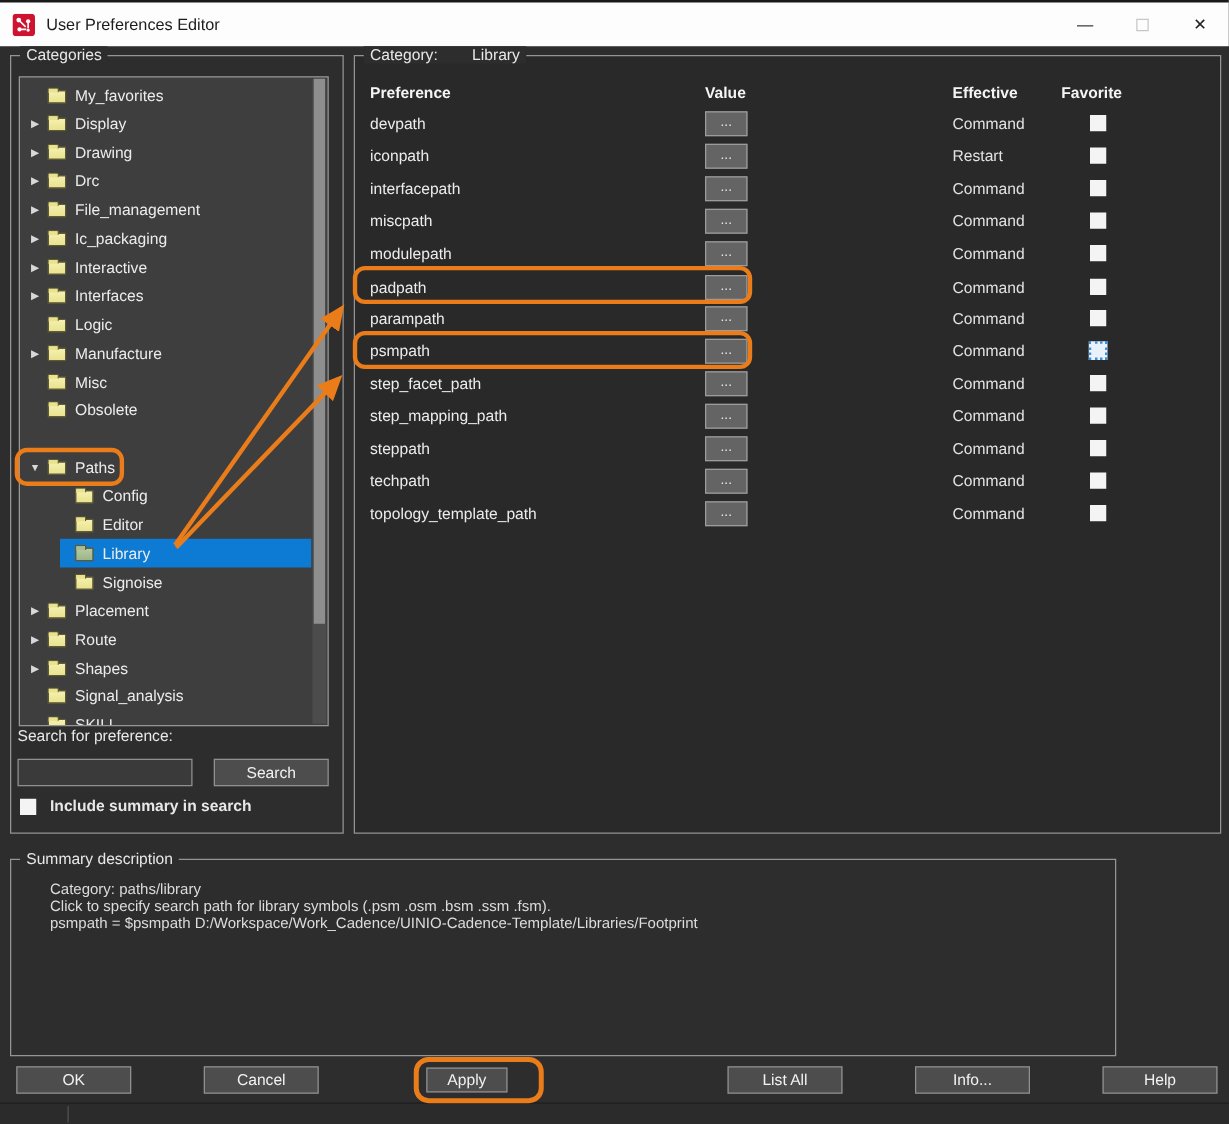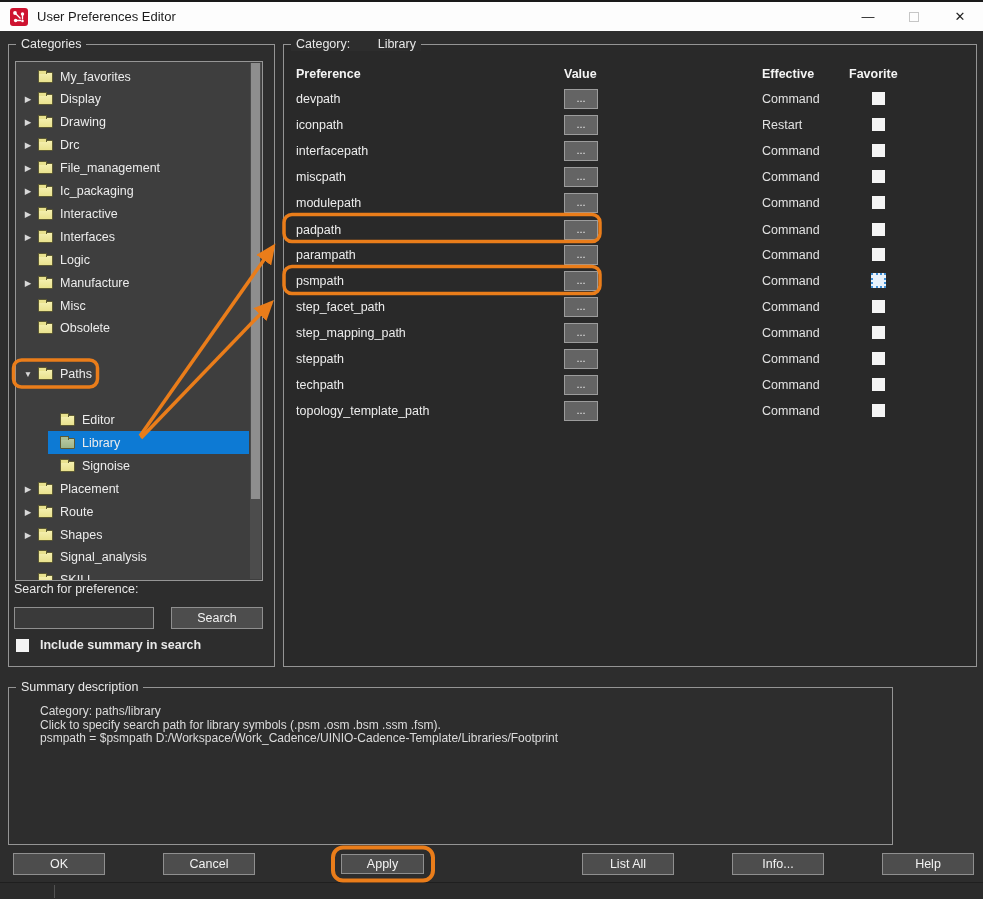--- a/index.html
+++ b/index.html
@@ -7,21 +7,21 @@
   body {
     position: relative;
     background: var(--winbg);
     font-family: "Liberation Sans", "DejaVu Sans", sans-serif;
     overflow: hidden;
     color: #e6e6e6;
     --winbg:#2d2d2d; --sel:#0d7ad4; --anno:#ea7d1a; --panelbg:#292929; --treebg:#3e3e3e;
   }
 
   
-  .titlebar { position:absolute; left:0; top:0; width:983px; height:31px;
+  .titlebar { position:absolute; left:0; top:0; width:983px; height:37px;
     background:#fdfdfd; border-top:2px solid #1a1a1a; display:flex; align-items:center; }
   .app-icon { width:18px; height:18px; margin-left:10px; flex:none; }
   .title-text { margin-left:9px; font-size:13px; color:#1c1c1c; }
   .win-controls { margin-left:auto; display:flex; height:100%; }
   .win-btn { width:46px; height:100%; display:flex; align-items:center; justify-content:center;
     font-size:13px; color:#222; cursor:default; }
   .max-glyph { display:inline-block; width:10px; height:10px; border:1px solid #c6c6c6; }
 
   
   .groupbox { position:absolute; border:1px solid #949494; }
@@ -80,21 +80,21 @@
   
   .summary-text { position:absolute; left:31px; top:17px; font-size:12px;
     color:#dcdcdc; line-height:13.5px; white-space:pre; }
 
   
   .btn { position:absolute; height:22px; background:#4d4d4d; border:1px solid #8f8f8f;
     color:#f2f2f2; font-size:12.5px; font-family:inherit; text-align:center; cursor:default;
     display:flex; align-items:center; justify-content:center; }
   #btn-ok     { left:13px;  top:853px; width:92px; }
   #btn-cancel { left:163px; top:853px; width:92px; }
-  #btn-apply  { left:341px; top:854px; width:83px; height:20px; }
+  #btn-apply  { left:341px; top:854px; width:65px; height:20px; }
   #btn-listall{ left:582px; top:853px; width:92px; }
   #btn-info   { left:732px; top:853px; width:92px; }
   #btn-help   { left:882px; top:853px; width:92px; }
 
   
   .statusbar { position:absolute; left:0; top:882px; width:983px; height:17px;
     background:#2b2b2b; border-top:1px solid #1f1f1f; }
   .sb-divider { position:absolute; left:54px; top:2px; bottom:1px; width:1px; background:#525252; }
 
   
@@ -155,20 +155,24 @@
       </div>
       <div class="tree-row" style="top: 369.4px;">
         <span class="selbg"></span>
         <span class="folder lv1 fsel"></span>
         <span class="tlabel lv1">Library</span>
       </div>
       <div class="tree-row" style="top: 346.5px;">
         <span class="folder lv1"></span>
         <span class="tlabel lv1">Editor</span>
       </div>
+      <div class="tree-row" style="top: 323.6px;">
+        <span class="folder lv1"></span>
+        <span class="tlabel lv1">Config</span>
+      </div>
       <div class="tree-row" style="top: 300.7px;">
         <span class="expander">▼</span>
         <span class="folder lv0"></span>
         <span class="tlabel lv0">Paths</span>
       </div>
       <div class="tree-row" style="top: 254.9px;">
         <span class="folder lv0"></span>
         <span class="tlabel lv0">Obsolete</span>
       </div>
       <div class="tree-row" style="top: 232px;">

